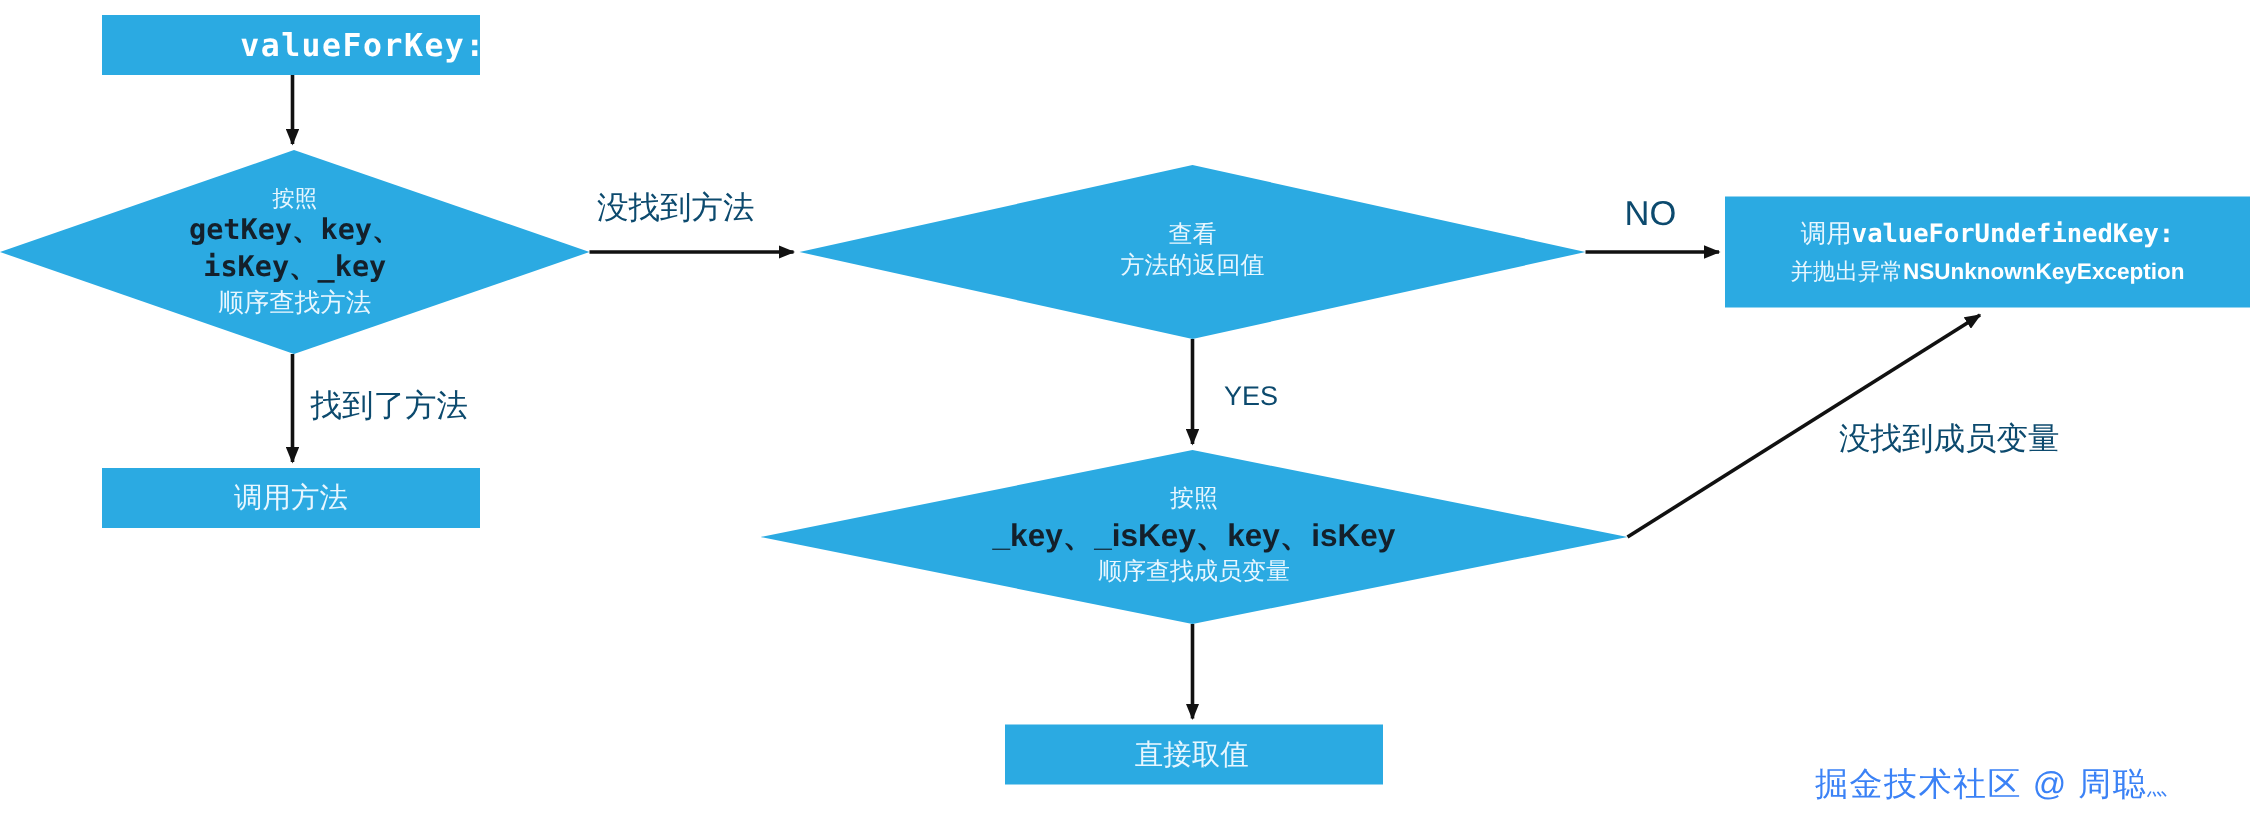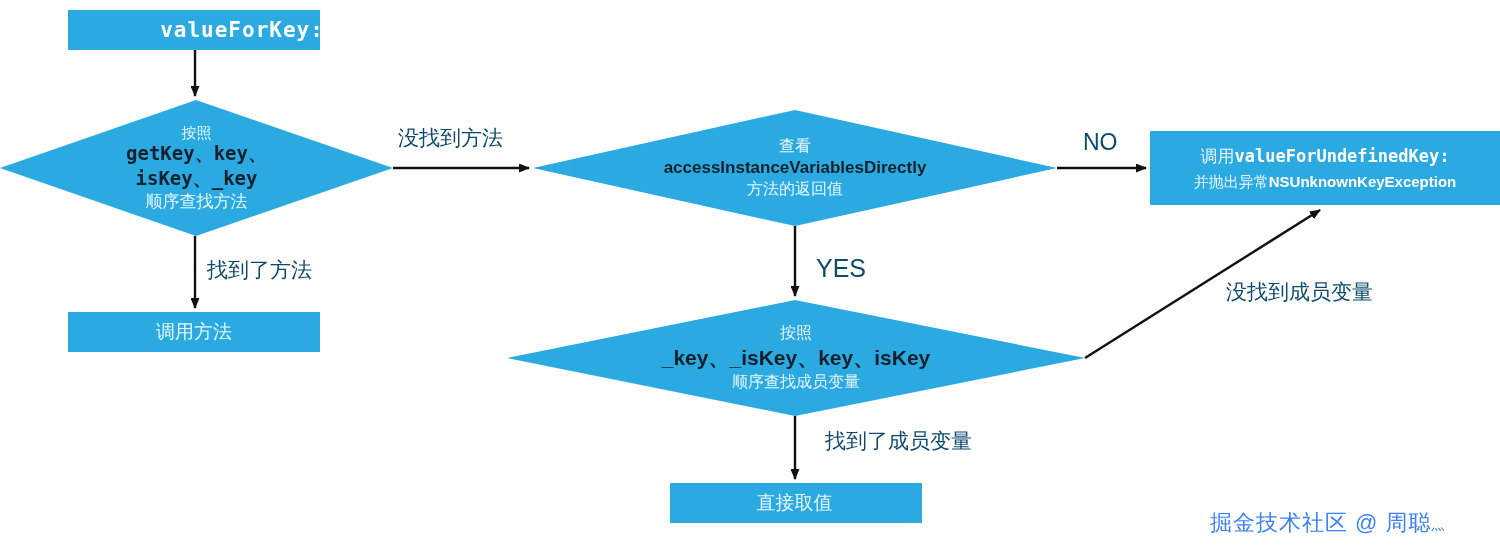--- a/index.html
+++ b/index.html
@@ -71,21 +71,20 @@
     <span class="mono code-dark" style="font-size:19px;line-height:1.3;">isKey、_key</span>
     <span class="cn-light" style="font-size:17px;line-height:1.25;">顺序查找方法</span>
   </div>
 
   <div class="node" style="left:68px;top:312px;width:252px;height:40px;">
     <span class="cn-light" style="font-size:19px;">调用方法</span>
   </div>
 
   <div class="node" style="left:533px;top:110px;width:524px;height:116px;">
     <span class="cn-light" style="font-size:16px;line-height:1.3;text-align:center;">查看</span>
-    <span class="code-dark" style="font-size:17px;line-height:1.35;">accessInstanceVariablesDirectly</span>
     <span class="cn-light" style="font-size:16px;line-height:1.3;">方法的返回值</span>
   </div>
 
   <div class="node" style="left:507px;top:300px;width:578px;height:116px;">
     <span class="cn-light" style="font-size:16px;line-height:1.3;">按照</span>
     <span class="code-dark" style="font-size:21px;line-height:1.35;">_key、_isKey、key、isKey</span>
     <span class="cn-light" style="font-size:16px;line-height:1.3;">顺序查找成员变量</span>
   </div>
 
   <div class="node" style="left:670px;top:483px;width:249px;height:40px;">
@@ -100,23 +99,22 @@
       <span class="cn-light">并抛出异常</span><span class="code-white">NSUnknownKeyException</span>
     </span>
   </div>
 
   <span class="edge-label" style="left:398px;top:124px;">没找到方法</span>
 
   <span class="edge-label" style="left:207px;top:256px;">找到了方法</span>
 
   <span class="edge-label" style="left:1083px;top:129px;font-size:23px;">NO</span>
 
-  <span class="edge-label" style="left:816px;top:254px;font-size:25px;">YES</span>
+  <span class="edge-label" style="left:816px;top:254px;font-size:18px;">YES</span>
 
   <span class="edge-label" style="left:1226px;top:278px;">没找到成员变量</span>
 
-  <span class="edge-label" style="left:825px;top:427px;">找到了成员变量</span>
 
   <div class="watermark" style="left:1210px;top:508px;">
     <span>掘金技术社区 @ 周聪</span><span class="wm-small">灬</span>
   </div>
 
 </div>
 
 </body></html>

